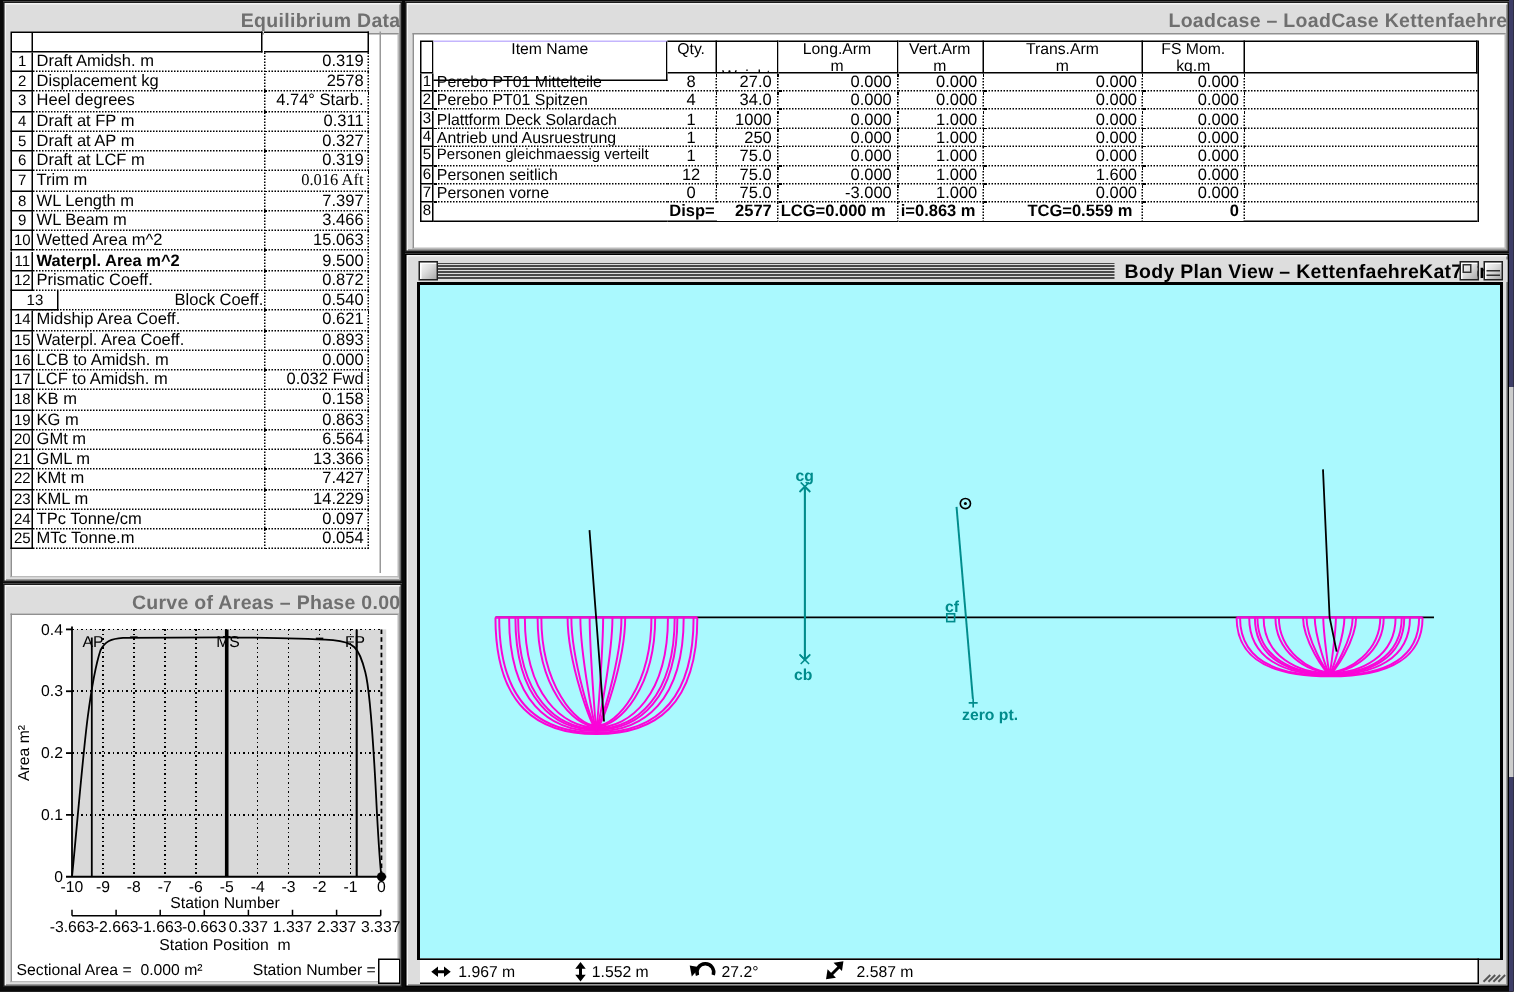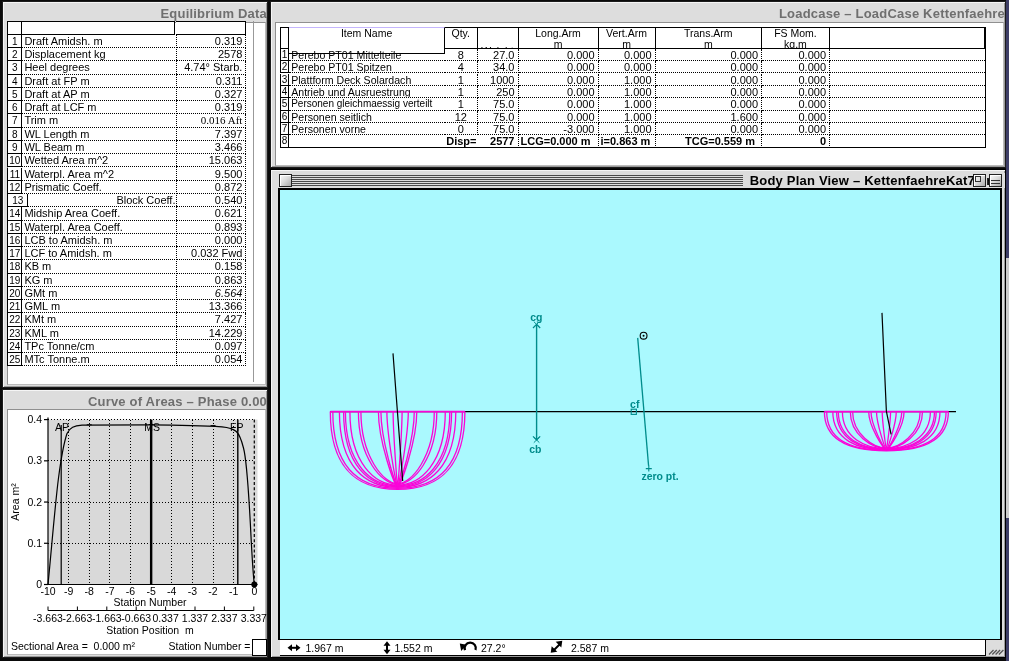--- a/index.html
+++ b/index.html
@@ -55,26 +55,26 @@
       <div class="cell num" style="left:7.3px;top:127.72px;width:15.099999999999998px;height:13.26px;border-left:1px solid #000;line-height:13.26px;">8</div>
       <div class="cell dotb" style="left:22.4px;top:127.72px;width:153.1px;height:13.26px;line-height:13.86px;padding-left:2px;">WL Length m</div>
       <div class="cell dotb dotr rt" style="left:175.5px;top:127.72px;width:70.9px;height:13.26px;line-height:13.86px;padding-right:3px;">7.397</div>
       <div class="cell num" style="left:7.3px;top:140.98px;width:15.099999999999998px;height:13.26px;border-left:1px solid #000;line-height:13.26px;">9</div>
       <div class="cell dotb" style="left:22.4px;top:140.98px;width:153.1px;height:13.26px;line-height:13.86px;padding-left:2px;">WL Beam m</div>
       <div class="cell dotb dotr rt" style="left:175.5px;top:140.98px;width:70.9px;height:13.26px;line-height:13.86px;padding-right:3px;">3.466</div>
       <div class="cell num" style="left:7.3px;top:154.24px;width:15.099999999999998px;height:13.26px;border-left:1px solid #000;line-height:13.26px;">10</div>
       <div class="cell dotb" style="left:22.4px;top:154.24px;width:153.1px;height:13.26px;line-height:13.86px;padding-left:2px;">Wetted Area m^2</div>
       <div class="cell dotb dotr rt" style="left:175.5px;top:154.24px;width:70.9px;height:13.26px;line-height:13.86px;padding-right:3px;">15.063</div>
       <div class="cell num" style="left:7.3px;top:167.50px;width:15.099999999999998px;height:13.26px;border-left:1px solid #000;line-height:13.26px;">11</div>
-      <div class="cell dotb" style="left:22.4px;top:167.50px;width:153.1px;height:13.26px;line-height:13.86px;padding-left:2px;">Waterpl. Area m^2</div>
+      <div class="cell dotb" style="left:22.4px;top:167.50px;width:153.1px;height:13.26px;line-height:13.86px;padding-left:2px;font-weight:bold;">Waterpl. Area m^2</div>
       <div class="cell dotb dotr rt" style="left:175.5px;top:167.50px;width:70.9px;height:13.26px;line-height:13.86px;padding-right:3px;">9.500</div>
       <div class="cell num" style="left:7.3px;top:180.76px;width:15.099999999999998px;height:13.26px;border-left:1px solid #000;line-height:13.26px;">12</div>
       <div class="cell dotb" style="left:22.4px;top:180.76px;width:153.1px;height:13.26px;line-height:13.86px;padding-left:2px;">Prismatic Coeff.</div>
       <div class="cell dotb dotr rt" style="left:175.5px;top:180.76px;width:70.9px;height:13.26px;line-height:13.86px;padding-right:3px;">0.872</div>
-      <div class="cell num" style="left:7.3px;top:194.02px;width:21px;height:13.26px;border-left:1px solid #000;line-height:13.26px;">13</div>
+      <div class="cell num" style="left:7.3px;top:194.02px;width:32px;height:13.26px;border-left:1px solid #000;line-height:13.26px;">13</div>
       <div class="cell dotb" style="left:22.4px;top:194.02px;width:153.1px;height:13.26px;line-height:13.86px;padding-left:2px;text-align:right;">Block Coeff.</div>
       <div class="cell dotb dotr rt" style="left:175.5px;top:194.02px;width:70.9px;height:13.26px;line-height:13.86px;padding-right:3px;">0.540</div>
       <div class="cell num" style="left:7.3px;top:207.28px;width:15.099999999999998px;height:13.26px;border-left:1px solid #000;line-height:13.26px;">14</div>
       <div class="cell dotb" style="left:22.4px;top:207.28px;width:153.1px;height:13.26px;line-height:13.86px;padding-left:2px;">Midship Area Coeff.</div>
       <div class="cell dotb dotr rt" style="left:175.5px;top:207.28px;width:70.9px;height:13.26px;line-height:13.86px;padding-right:3px;">0.621</div>
       <div class="cell num" style="left:7.3px;top:220.54px;width:15.099999999999998px;height:13.26px;border-left:1px solid #000;line-height:13.26px;">15</div>
       <div class="cell dotb" style="left:22.4px;top:220.54px;width:153.1px;height:13.26px;line-height:13.86px;padding-left:2px;">Waterpl. Area Coeff.</div>
       <div class="cell dotb dotr rt" style="left:175.5px;top:220.54px;width:70.9px;height:13.26px;line-height:13.86px;padding-right:3px;">0.893</div>
       <div class="cell num" style="left:7.3px;top:233.80px;width:15.099999999999998px;height:13.26px;border-left:1px solid #000;line-height:13.26px;">16</div>
       <div class="cell dotb" style="left:22.4px;top:233.80px;width:153.1px;height:13.26px;line-height:13.86px;padding-left:2px;">LCB to Amidsh. m</div>
@@ -83,21 +83,21 @@
       <div class="cell dotb" style="left:22.4px;top:247.06px;width:153.1px;height:13.26px;line-height:13.86px;padding-left:2px;">LCF to Amidsh. m</div>
       <div class="cell dotb dotr rt" style="left:175.5px;top:247.06px;width:70.9px;height:13.26px;line-height:13.86px;padding-right:3px;">0.032 Fwd</div>
       <div class="cell num" style="left:7.3px;top:260.32px;width:15.099999999999998px;height:13.26px;border-left:1px solid #000;line-height:13.26px;">18</div>
       <div class="cell dotb" style="left:22.4px;top:260.32px;width:153.1px;height:13.26px;line-height:13.86px;padding-left:2px;">KB m</div>
       <div class="cell dotb dotr rt" style="left:175.5px;top:260.32px;width:70.9px;height:13.26px;line-height:13.86px;padding-right:3px;">0.158</div>
       <div class="cell num" style="left:7.3px;top:273.58px;width:15.099999999999998px;height:13.26px;border-left:1px solid #000;line-height:13.26px;">19</div>
       <div class="cell dotb" style="left:22.4px;top:273.58px;width:153.1px;height:13.26px;line-height:13.86px;padding-left:2px;">KG m</div>
       <div class="cell dotb dotr rt" style="left:175.5px;top:273.58px;width:70.9px;height:13.26px;line-height:13.86px;padding-right:3px;">0.863</div>
       <div class="cell num" style="left:7.3px;top:286.84px;width:15.099999999999998px;height:13.26px;border-left:1px solid #000;line-height:13.26px;">20</div>
       <div class="cell dotb" style="left:22.4px;top:286.84px;width:153.1px;height:13.26px;line-height:13.86px;padding-left:2px;">GMt m</div>
-      <div class="cell dotb dotr rt" style="left:175.5px;top:286.84px;width:70.9px;height:13.26px;line-height:13.86px;padding-right:3px;font-style:italic;">6.564</div>
+      <div class="cell dotb dotr rt" style="left:175.5px;top:286.84px;width:70.9px;height:13.26px;line-height:13.86px;padding-right:3px;">6.564</div>
       <div class="cell num" style="left:7.3px;top:300.10px;width:15.099999999999998px;height:13.26px;border-left:1px solid #000;line-height:13.26px;">21</div>
       <div class="cell dotb" style="left:22.4px;top:300.10px;width:153.1px;height:13.26px;line-height:13.86px;padding-left:2px;">GML m</div>
       <div class="cell dotb dotr rt" style="left:175.5px;top:300.10px;width:70.9px;height:13.26px;line-height:13.86px;padding-right:3px;">13.366</div>
       <div class="cell num" style="left:7.3px;top:313.36px;width:15.099999999999998px;height:13.26px;border-left:1px solid #000;line-height:13.26px;">22</div>
       <div class="cell dotb" style="left:22.4px;top:313.36px;width:153.1px;height:13.26px;line-height:13.86px;padding-left:2px;">KMt m</div>
       <div class="cell dotb dotr rt" style="left:175.5px;top:313.36px;width:70.9px;height:13.26px;line-height:13.86px;padding-right:3px;">7.427</div>
       <div class="cell num" style="left:7.3px;top:326.62px;width:15.099999999999998px;height:13.26px;border-left:1px solid #000;line-height:13.26px;">23</div>
       <div class="cell dotb" style="left:22.4px;top:326.62px;width:153.1px;height:13.26px;line-height:13.86px;padding-left:2px;">KML m</div>
       <div class="cell dotb dotr rt" style="left:175.5px;top:326.62px;width:70.9px;height:13.26px;line-height:13.86px;padding-right:3px;">14.229</div>
       <div class="cell num" style="left:7.3px;top:339.88px;width:15.099999999999998px;height:13.26px;border-left:1px solid #000;line-height:13.26px;">24</div>

